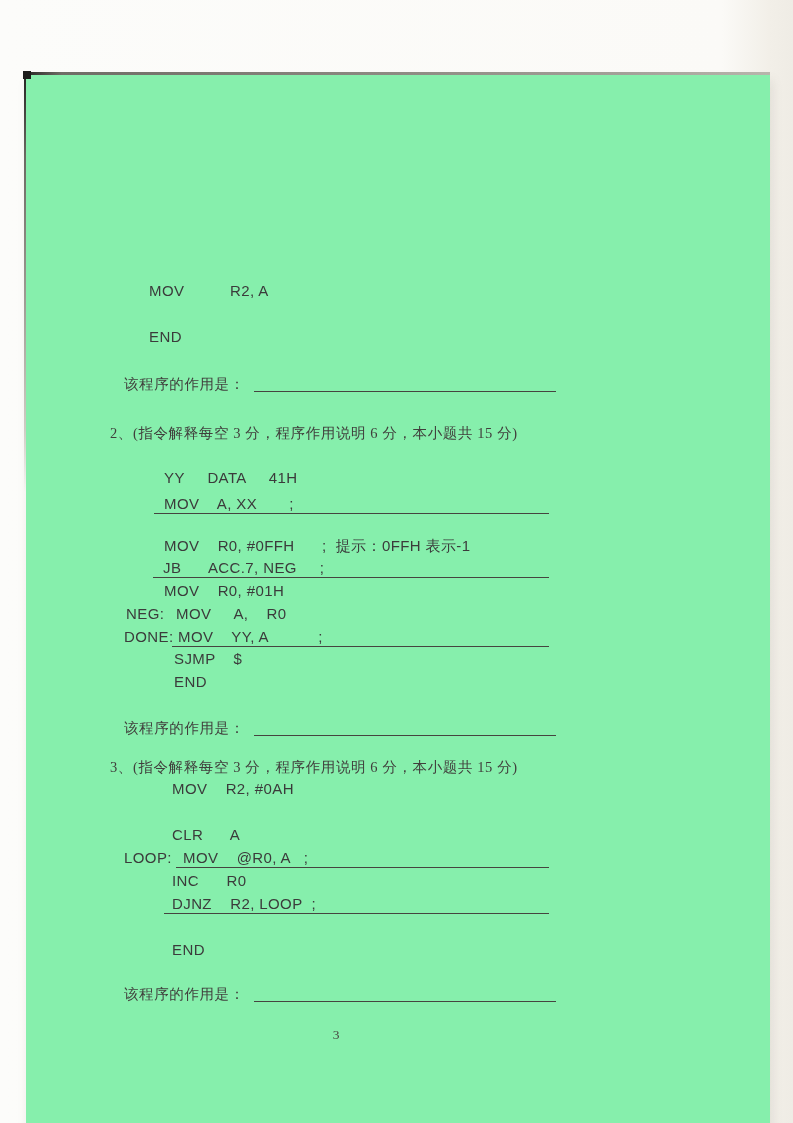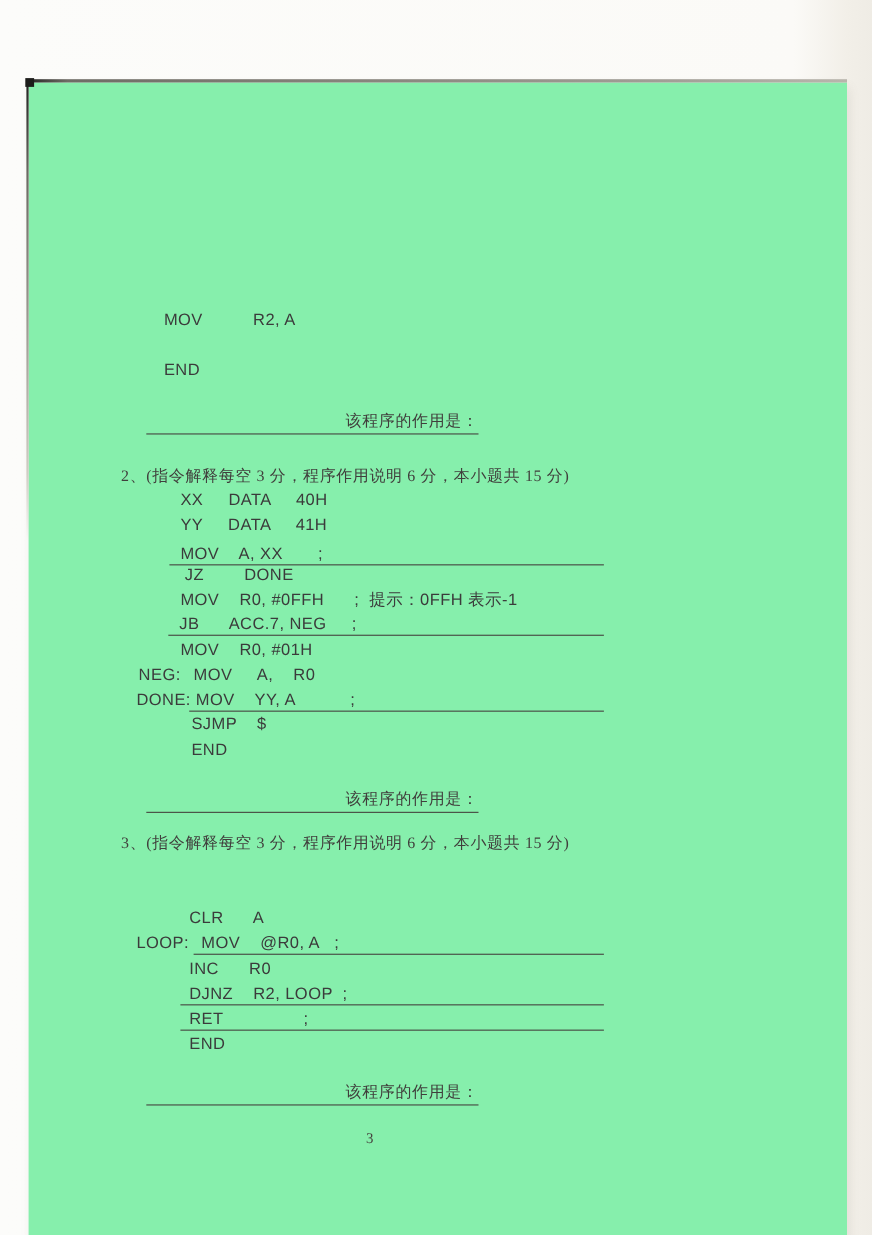--- a/index.html
+++ b/index.html
@@ -33,21 +33,21 @@
   .lbl{
     position:absolute;top:0;font-family:"Liberation Sans",sans-serif;
     font-size:15px;color:#3b3b3b;white-space:pre;letter-spacing:.4px;
   }
   .rule{position:absolute;bottom:1px;height:1px;background:#45443f;}
   .zh{
     font-family:"Liberation Serif","DejaVu Serif",serif;
     font-size:14.5px;color:#403f3c;letter-spacing:.6px;white-space:pre;
   }
   .heading{position:absolute;left:84px;height:23px;line-height:23px;}
-  .purpose{position:absolute;left:98px;height:23px;display:flex;align-items:flex-end;flex-direction:column;}
+  .purpose{position:absolute;left:98px;height:23px;display:flex;align-items:flex-end;}
   .purpose .zh{line-height:22px;}
   .answer-blank{
     display:inline-block;width:302px;height:16px;margin-left:9px;margin-bottom:3px;
     border-bottom:1px solid #45443f;
   }
   .pagenum{
     position:absolute;left:300px;top:952px;width:20px;text-align:center;
     font-family:"Liberation Serif","DejaVu Serif",serif;font-size:13.5px;color:#46443f;
   }
 </style>
@@ -68,32 +68,26 @@
 
   <div class="purpose" style="top:297px">
     <span class="zh">该程序的作用是：</span>
     <span class="answer-blank"></span>
   </div>
 
   <div class="heading" style="top:346px">
     <span class="zh">2、(指令解释每空 3 分，程序作用说明 6 分，本小题共 15 分)</span>
   </div>
 
-  <div class="ln" style="top:368px">
-    <span class="code" style="left:138px">XX     DATA     40H</span>
-  </div>
   <div class="ln" style="top:391px">
     <span class="code" style="left:138px">YY     DATA     41H</span>
   </div>
   <div class="ln" style="top:417px">
     <span class="rule" style="left:128px;width:395px"></span>
     <span class="code" style="left:138px">MOV    A, XX       ;</span>
-  </div>
-  <div class="ln" style="top:436px">
-    <span class="code" style="left:142px">JZ        DONE</span>
   </div>
   <div class="ln" style="top:459px">
     <span class="code" style="left:138px">MOV    R0, #0FFH      ;  提示：0FFH 表示-1</span>
   </div>
   <div class="ln" style="top:481px">
     <span class="rule" style="left:127px;width:396px"></span>
     <span class="code" style="left:137px">JB      ACC.7, NEG     ;</span>
   </div>
   <div class="ln" style="top:504px">
     <span class="code" style="left:138px">MOV    R0, #01H</span>
@@ -116,39 +110,38 @@
 
   <div class="purpose" style="top:641px">
     <span class="zh">该程序的作用是：</span>
     <span class="answer-blank"></span>
   </div>
 
   <div class="heading" style="top:680px">
     <span class="zh">3、(指令解释每空 3 分，程序作用说明 6 分，本小题共 15 分)</span>
   </div>
 
+  <div class="ln" style="top:702px">
+    <span class="code" style="left:146px">MOV    R2, #0AH</span>
+  </div>
   <div class="ln" style="top:748px">
     <span class="code" style="left:146px">CLR      A</span>
   </div>
   <div class="ln" style="top:771px">
     <span class="lbl" style="left:98px">LOOP:</span>
     <span class="rule" style="left:150px;width:373px"></span>
     <span class="code" style="left:157px">MOV    @R0, A   ;</span>
   </div>
   <div class="ln" style="top:794px">
     <span class="code" style="left:146px">INC      R0</span>
   </div>
   <div class="ln" style="top:817px">
     <span class="rule" style="left:138px;width:385px"></span>
     <span class="code" style="left:146px">DJNZ    R2, LOOP  ;</span>
   </div>
-  <div class="ln" style="top:840px">
-    <span class="rule" style="left:138px;width:385px"></span>
-    <span class="code" style="left:146px">RET                ;</span>
-  </div>
   <div class="ln" style="top:863px">
     <span class="code" style="left:146px">END</span>
   </div>
 
   <div class="purpose" style="top:907px">
     <span class="zh">该程序的作用是：</span>
     <span class="answer-blank"></span>
   </div>
 
   <div class="pagenum">3</div>

